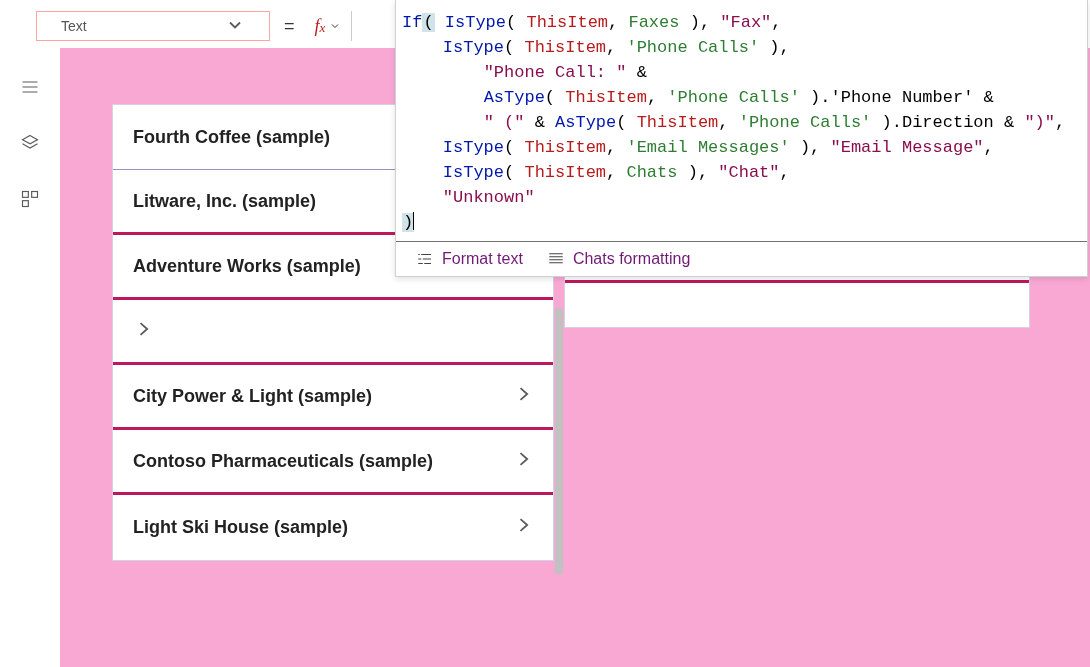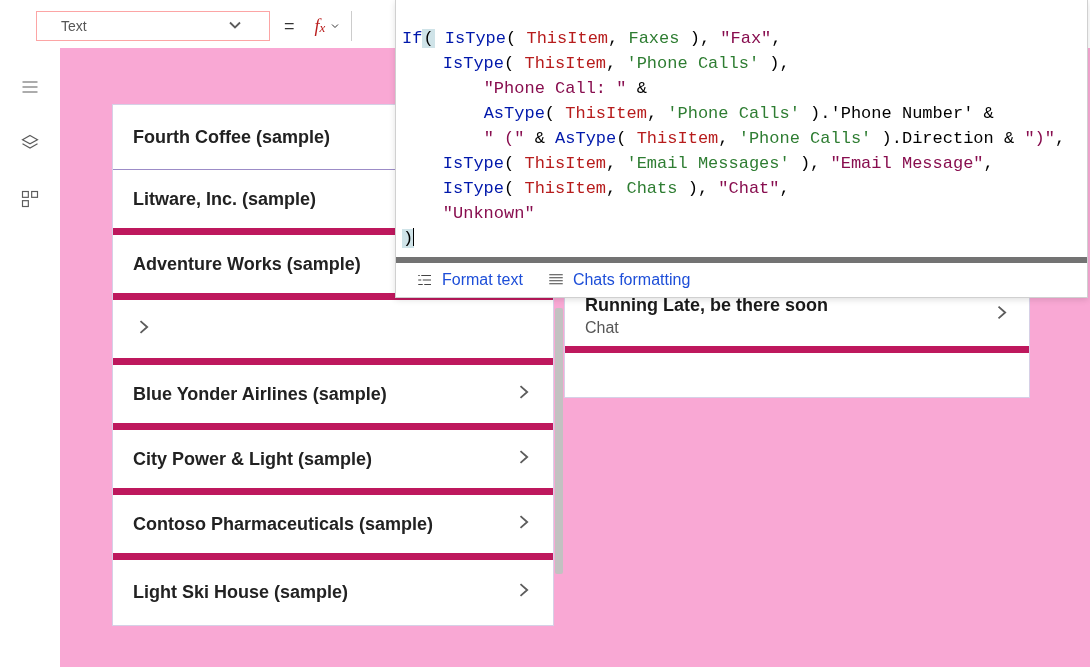--- a/index.html
+++ b/index.html
@@ -66,21 +66,21 @@
     background: #fff;
     border: 1px solid #d0d0d0;
     border-top: none;
     box-shadow: 0 2px 6px rgba(0,0,0,0.12);
     z-index: 5;
   }
   .formula-code {
     font-family: Consolas, "Courier New", monospace;
     font-size: 17px;
     line-height: 25px;
-    padding: 26px 18px 6px 6px;
+    padding: 10px 18px 6px 6px;
     white-space: pre;
     color: #000;
     min-height: 224px;
   }
   .tok-fn   { color: #0018ab; }         
   .tok-id   { color: #b71c1c; }         
   .tok-dsb  { color: #2e7d32; }         
   .tok-str  { color: #880e4f; }
   .tok-prop { color: #000; }
   .paren-hl { background: #cfe3e8; padding:0 1px; }
@@ -89,22 +89,22 @@
     width:1px; height:18px;
     background:#000;
     vertical-align: -3px;
     margin-left: -1px;
   }
   .formula-toolbar {
     display:flex;
     align-items:center;
     gap: 24px;
     padding: 8px 20px;
-    border-top: 6px solid #737373;
-    color: #1d4ed8;
+    border-top: 1px solid #737373;
+    color: #701a75;
     font-size: 16px;
   }
   .ftb-btn { display:flex; align-items:center; gap:8px; }
   .ftb-btn svg { width:18px; height:18px; stroke:#444; fill:none; stroke-width:1.6; }
 
   
   .canvas {
     position: absolute;
     left: 60px; top: 48px;
     width: 1030px;
@@ -124,21 +124,21 @@
     left: 504px; top: 56px;
     width: 466px;
     background: #fff;
     border: 1px solid #d6d0e6;
   }
   .g-row {
     display:flex;
     align-items:center;
     justify-content:space-between;
     padding: 18px 20px;
-    border-bottom: 7px solid #be185d;
+    border-bottom: 3px solid #be185d;
     font-size: 18px;
     font-weight: 600;
     color: #222;
     height: 65px;
   }
   .g-row.header { border-bottom: 1px solid #9c8cc7; }
   .g-row:last-child { border-bottom:none; }
   .rchev { color:#5c5c5c; }
   .rchev svg { width:20px; height:20px; stroke:currentColor; fill:none; stroke-width:2.2; }
 
@@ -230,26 +230,20 @@
     </div>
     <div class="g-row">
       <span>Adventure Works (sample)</span>
     </div>
     <div class="g-row">
       <span class="rchev"><svg viewBox="0 0 24 24">
             <path d="M9 5l8 7-8 7"></path>
           </svg></span>
     </div>
     <div class="g-row">
-      <span>Blue Yonder Airlines (sample)</span>
-      <span class="rchev"><svg viewBox="0 0 24 24">
-            <path d="M9 5l8 7-8 7"></path>
-          </svg></span>
-    </div>
-    <div class="g-row">
       <span>City Power &amp; Light (sample)</span>
       <span class="rchev"><svg viewBox="0 0 24 24">
             <path d="M9 5l8 7-8 7"></path>
           </svg></span>
     </div>
     <div class="g-row">
       <span>Contoso Pharmaceuticals (sample)</span>
       <span class="rchev"><svg viewBox="0 0 24 24">
             <path d="M9 5l8 7-8 7"></path>
           </svg></span>
@@ -276,27 +270,20 @@
     <div class="g-row">
       <span class="title">Followup Questions on Contract</span>
       <span class="sub">Phone Call: 206-555-1212 (Outgoing)</span>
       <span class="rchev"><svg viewBox="0 0 24 24">
             <path d="M9 5l8 7-8 7"></path>
           </svg></span>
     </div>
     <div class="g-row">
       <span class="title">Thanks for the Fax!</span>
       <span class="sub">Email Message</span>
-      <span class="rchev"><svg viewBox="0 0 24 24">
-            <path d="M9 5l8 7-8 7"></path>
-          </svg></span>
-    </div>
-    <div class="g-row">
-      <span class="title">Running Late, be there soon</span>
-      <span class="sub">Chat</span>
       <span class="rchev"><svg viewBox="0 0 24 24">
             <path d="M9 5l8 7-8 7"></path>
           </svg></span>
     </div>
     <div class="g-row" style="height:44px;border-bottom:none"></div>
   </div>
 
 </div>
 
 <div class="formula-panel">

